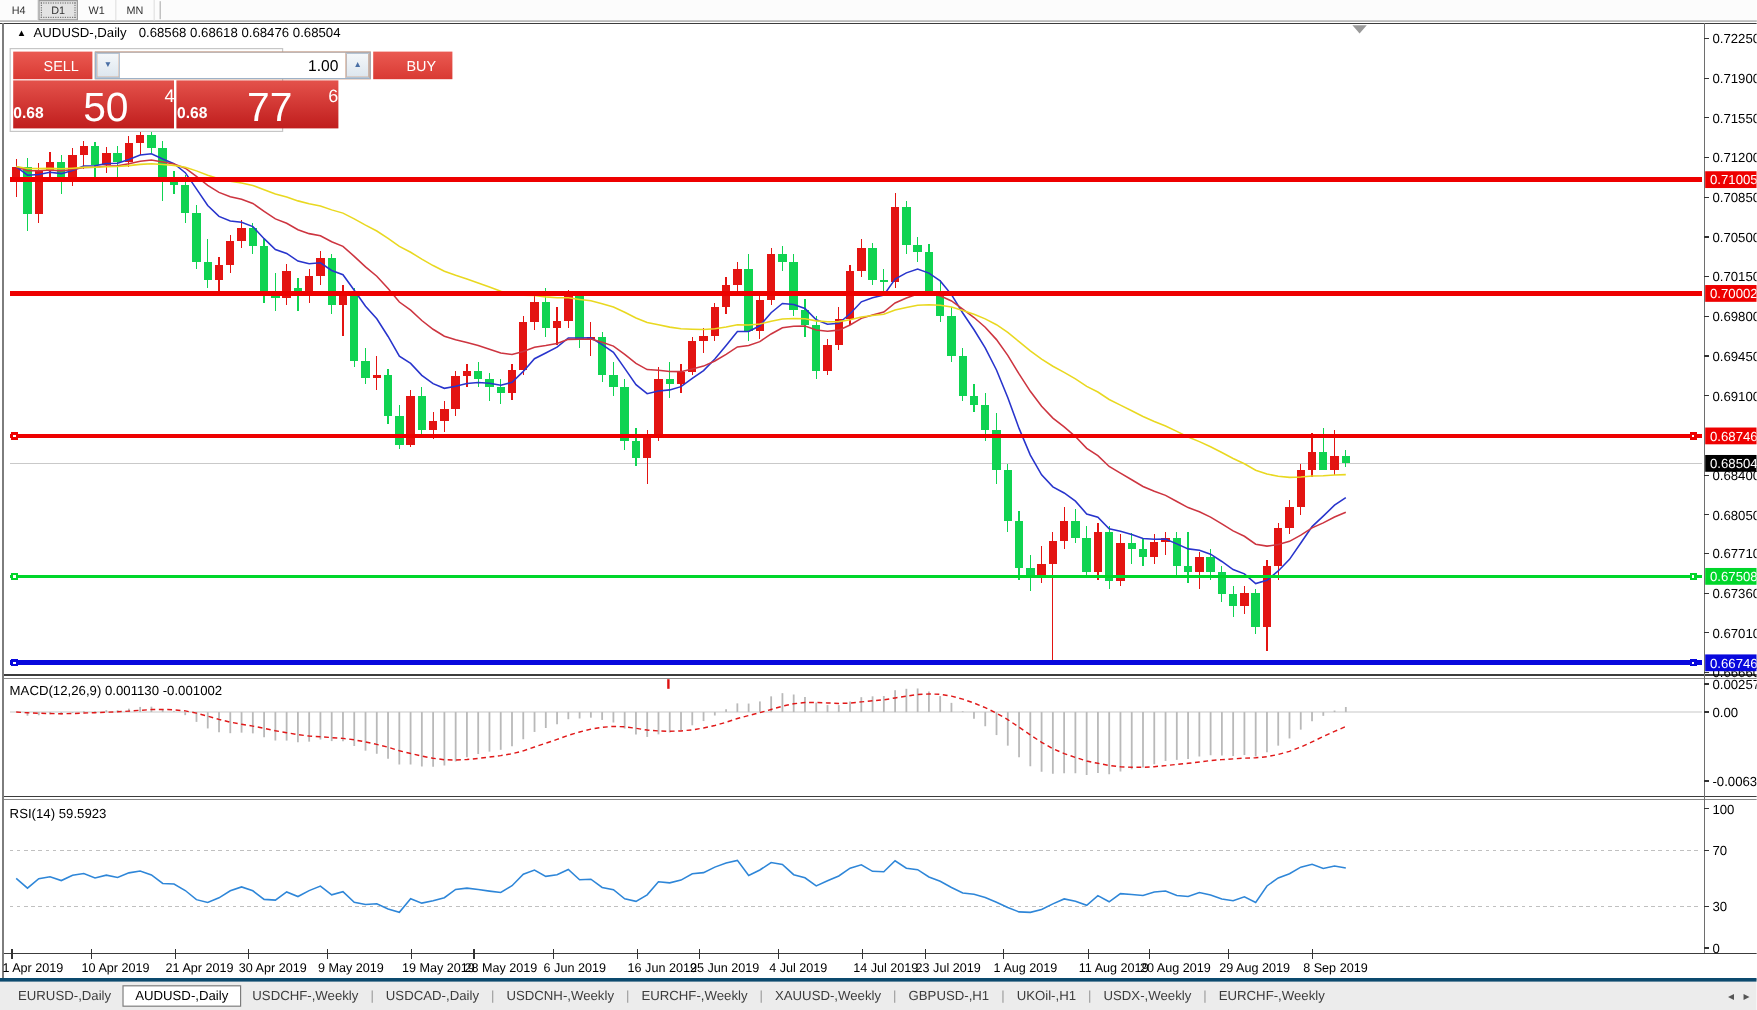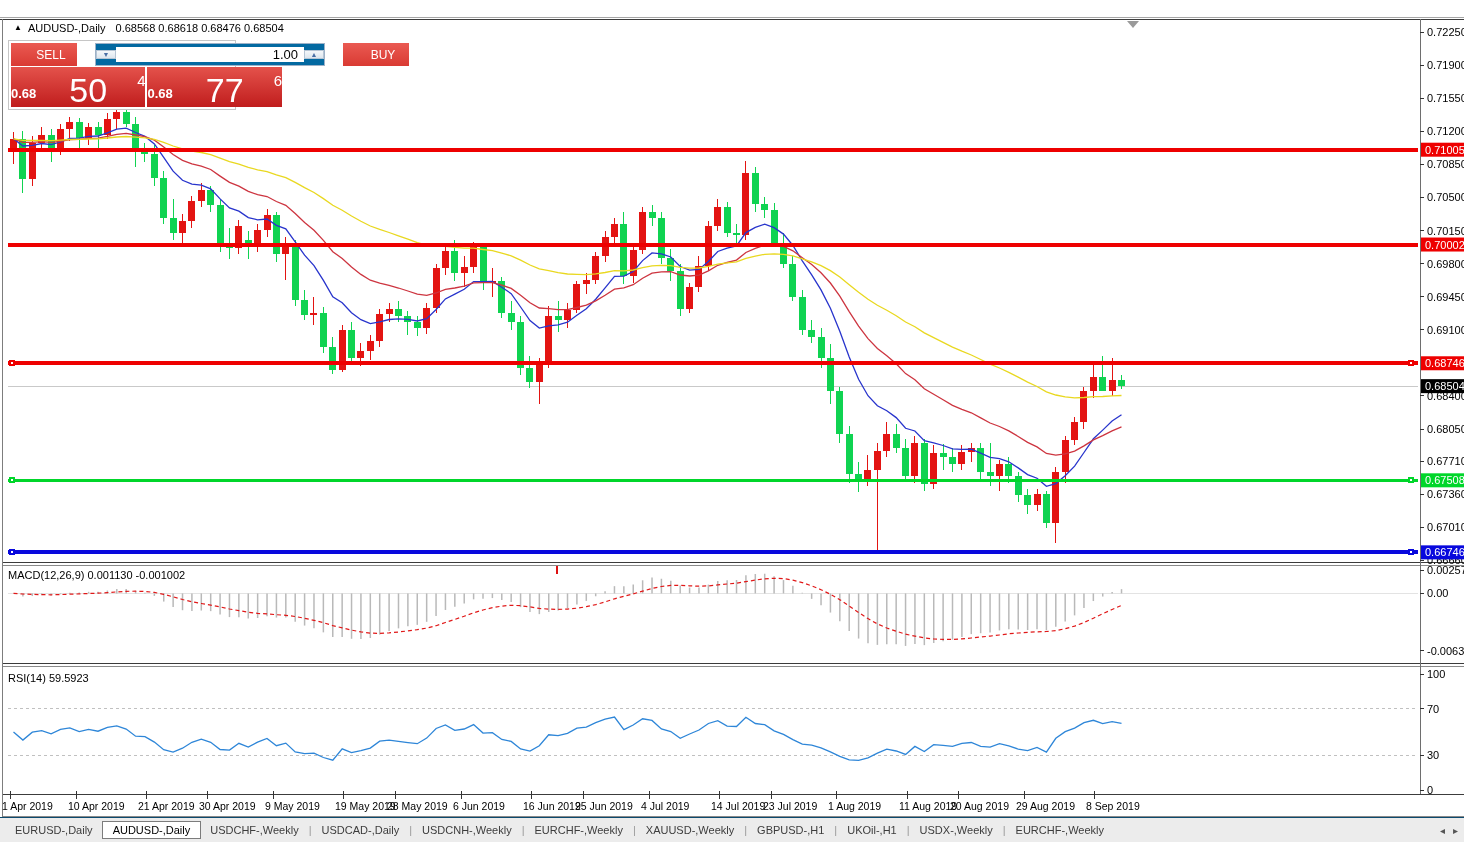--- a/index.html
+++ b/index.html
@@ -20,36 +20,36 @@
                display:flex;align-items:center;gap:6px;}
   .chart-title .tri{font-size:8px;line-height:8px;}
   .chart-title .ohlc{margin-left:4px;text-align:center;}
 
   
   .trade{position:absolute;top:40px;left:8px;width:222px;z-index:4;background:#fff;
          border:1px solid #c6c6c6;padding:2px;}
   .trade .row1{display:flex;height:23px;}
   .btn-sell,.btn-buy{flex:0 0 52px;background:linear-gradient(#ea5a52,#d93a33);color:#fff;
         font-size:12px;display:flex;align-items:center;justify-content:center;cursor:pointer;padding-left:14px;}
-  .volbox{flex:1;display:flex;border:1px solid #9db1c7;margin:0 18px;background:#0369a1;align-items:center;}
+  .volbox{flex:1;display:flex;border:1px solid #9db1c7;margin:0 2px;background:#f97316;}
   .spin{width:18px;background:linear-gradient(#f4f7fa,#dde6ee);border:1px solid #b5c4d4;
         color:#4a6fa5;font-size:7px;display:flex;align-items:center;justify-content:center;cursor:pointer;}
   .vol{flex:1;border:none;outline:none;text-align:right;font-size:13px;padding:0 6px;min-width:0;
        font-family:"Liberation Sans",sans-serif;}
   .trade .row2{display:flex;margin-top:1px;height:40px;}
   .pricebox{flex:1;background:linear-gradient(#e4524b,#c01d1d);color:#fff;display:flex;
             align-items:flex-end;justify-content:center;padding-bottom:3px;cursor:pointer;gap:30px;}
   .pricebox.left{margin-right:2px;}
   .pb-prefix{font-size:13px;font-weight:bold;margin:0 3px 3px 0;}
   .pb-big{font-size:34px;line-height:27px;}
   .pb-sup{font-size:15px;margin-bottom:15px;}
 
   
   .tabbar{position:absolute;left:0;bottom:0;width:100%;height:24px;background:#ececec;
-          border-top:1px solid #0c4a6e;display:flex;align-items:center;z-index:5;font-size:11px;color:#3c3c3c;}
+          border-top:3px solid #0c4a6e;display:flex;align-items:center;z-index:5;font-size:11px;color:#3c3c3c;}
   .tabbar .pad{width:6px;}
   .tab{padding:3px 9px;cursor:pointer;white-space:nowrap;}
   .tab.active{background:#fff;border:1px solid #7c7c7c;color:#000;padding:2px 10px;}
   .tab-sep{color:#9a9a9a;padding:0 1px;}
   .tab-arrows{margin-left:auto;margin-right:6px;color:#555;font-size:10px;display:flex;gap:8px;}
   .tab-arrows span{cursor:pointer;}
 </style>
 </head>
 <body>
 
@@ -568,20 +568,29 @@
         <text x="899" y="810" font-size="10.5" fill="#000">11 Aug 2019</text>
         <line x1="958" y1="791" x2="958" y2="799" stroke="#333" shape-rendering="crispEdges"></line>
         <text x="950" y="810" font-size="10.5" fill="#000">20 Aug 2019</text>
         <line x1="1024" y1="791" x2="1024" y2="799" stroke="#333" shape-rendering="crispEdges"></line>
         <text x="1016" y="810" font-size="10.5" fill="#000">29 Aug 2019</text>
         <line x1="1094" y1="791" x2="1094" y2="799" stroke="#333" shape-rendering="crispEdges"></line>
         <text x="1086" y="810" font-size="10.5" fill="#000">8 Sep 2019</text>
       </g>
     </svg>
 
+  <div class="toolbar">
+    <div id="tfbar" style="display:flex">
+        <div class="tf">H4</div>
+        <div class="tf active">D1</div>
+        <div class="tf">W1</div>
+        <div class="tf">MN</div>
+      </div>
+    <div class="tb-sep"></div>
+  </div>
 
   <div class="chart-title">
     <span class="tri">▲</span>
     <span>AUDUSD-,Daily</span>
     <span class="ohlc">0.68568 0.68618 0.68476 0.68504</span>
   </div>
 
   <div class="trade">
     <div class="row1">
       <div class="btn-sell">SELL</div>

